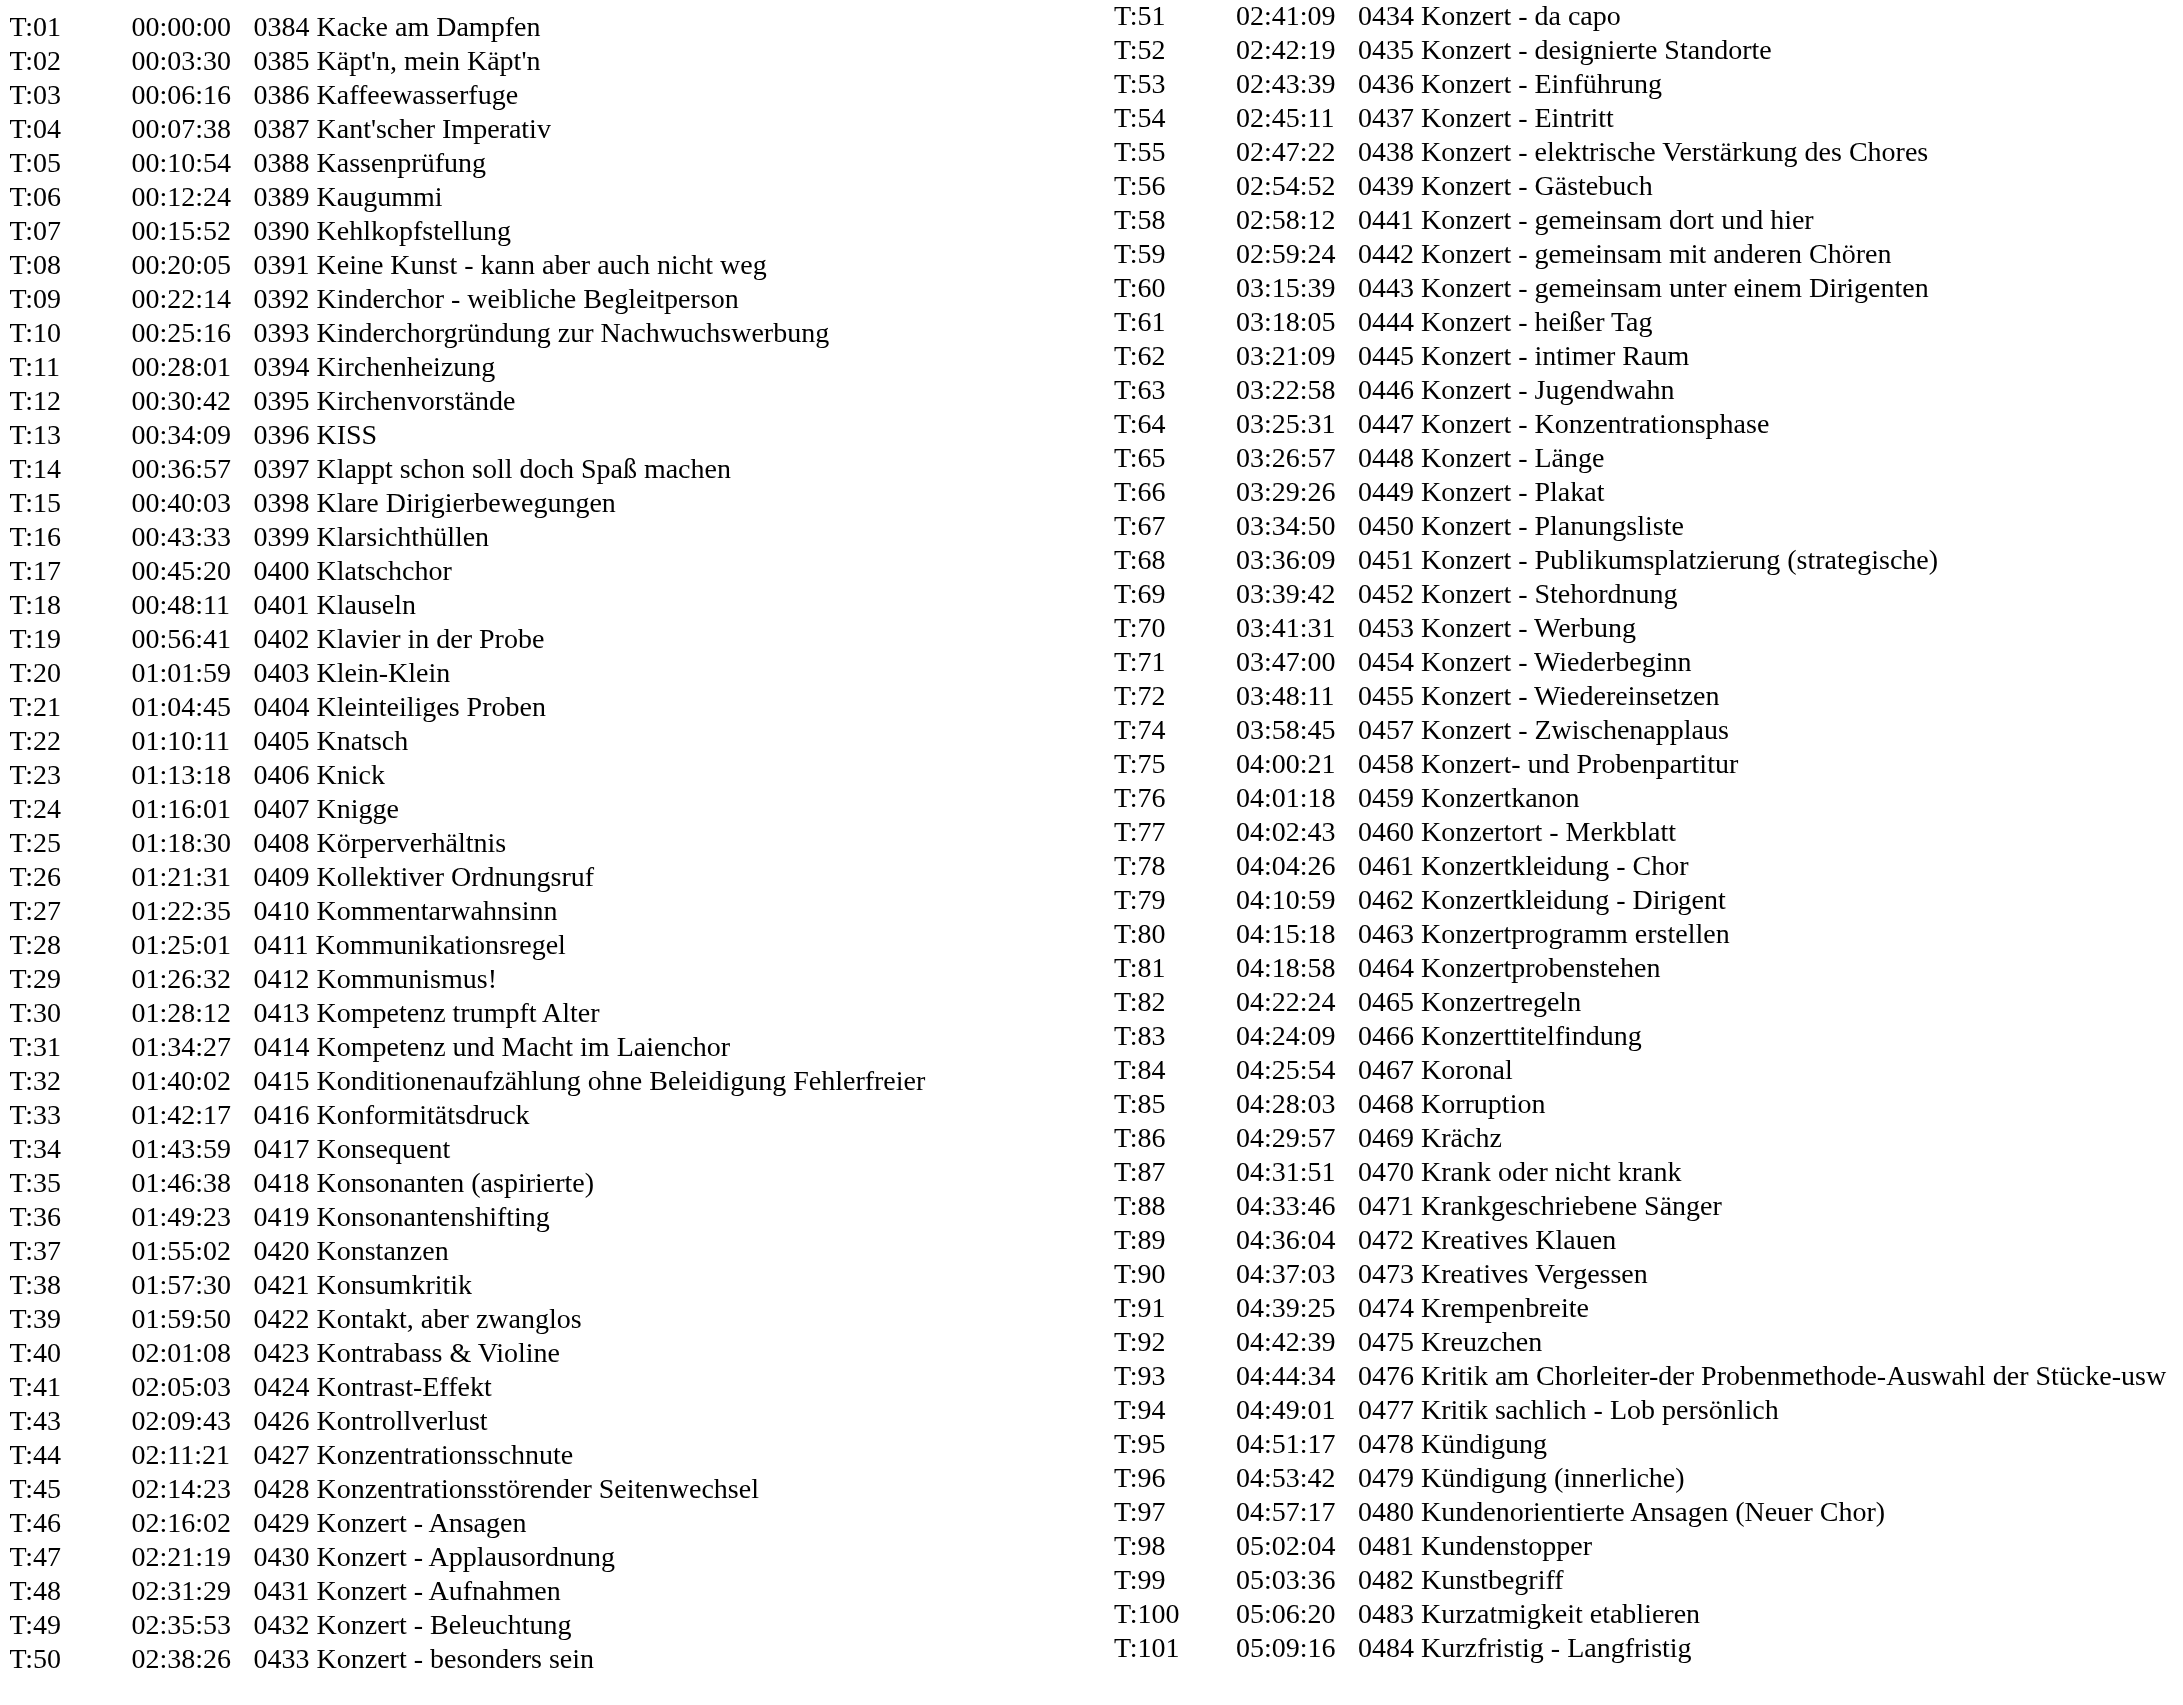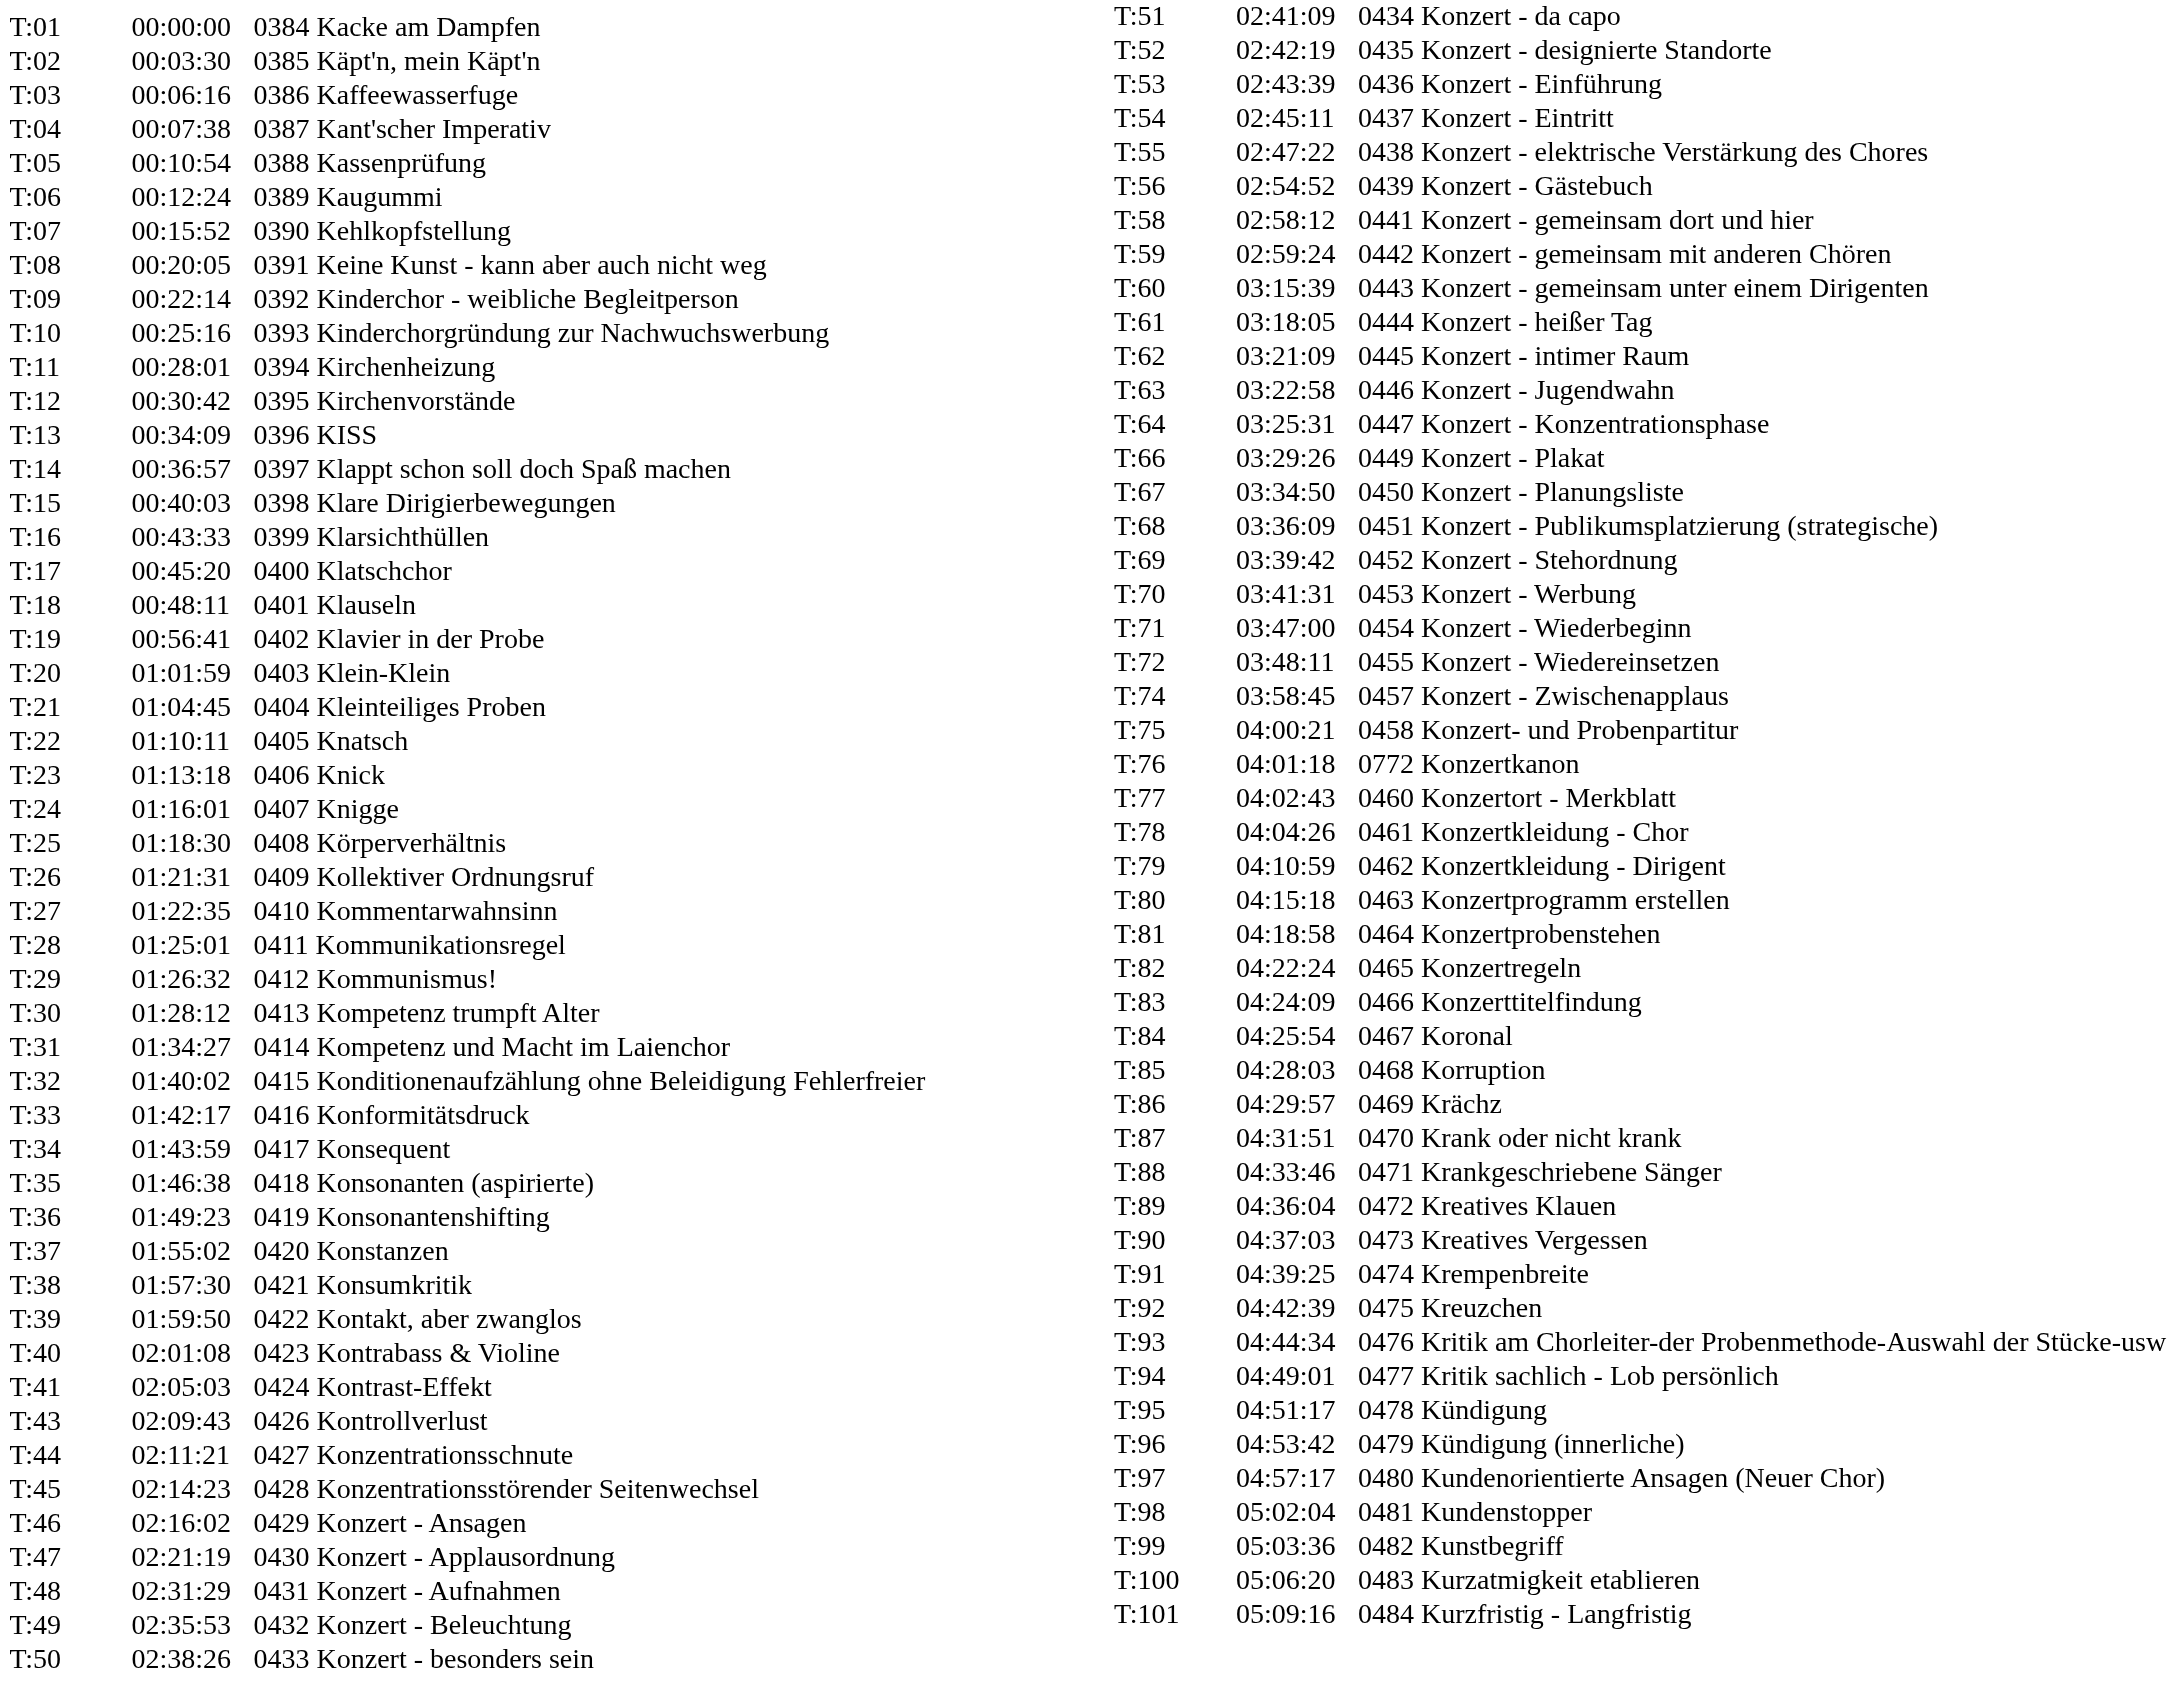--- a/index.html
+++ b/index.html
@@ -340,20 +340,25 @@
     <span class="track-label">T:63</span>
     <span class="track-time">03:22:58</span>
     <span class="track-entry"><span>0446</span> <span>Konzert - Jugendwahn</span></span>
   </div>
     <div class="track-row">
     <span class="track-label">T:64</span>
     <span class="track-time">03:25:31</span>
     <span class="track-entry"><span>0447</span> <span>Konzert - Konzentrationsphase</span></span>
   </div>
     <div class="track-row">
+    <span class="track-label">T:65</span>
+    <span class="track-time">03:26:57</span>
+    <span class="track-entry"><span>0448</span> <span>Konzert - Länge</span></span>
+  </div>
+    <div class="track-row">
     <span class="track-label">T:66</span>
     <span class="track-time">03:29:26</span>
     <span class="track-entry"><span>0449</span> <span>Konzert - Plakat</span></span>
   </div>
     <div class="track-row">
     <span class="track-label">T:67</span>
     <span class="track-time">03:34:50</span>
     <span class="track-entry"><span>0450</span> <span>Konzert - Planungsliste</span></span>
   </div>
     <div class="track-row">
@@ -387,21 +392,21 @@
     <span class="track-entry"><span>0457</span> <span>Konzert - Zwischenapplaus</span></span>
   </div>
     <div class="track-row">
     <span class="track-label">T:75</span>
     <span class="track-time">04:00:21</span>
     <span class="track-entry"><span>0458</span> <span>Konzert- und Probenpartitur</span></span>
   </div>
     <div class="track-row">
     <span class="track-label">T:76</span>
     <span class="track-time">04:01:18</span>
-    <span class="track-entry"><span>0772</span> <span>Konzertkanon</span></span>
+    <span class="track-entry"><span>0459</span> <span>Konzertkanon</span></span>
   </div>
     <div class="track-row">
     <span class="track-label">T:77</span>
     <span class="track-time">04:02:43</span>
     <span class="track-entry"><span>0460</span> <span>Konzertort - Merkblatt</span></span>
   </div>
     <div class="track-row">
     <span class="track-label">T:78</span>
     <span class="track-time">04:04:26</span>
     <span class="track-entry"><span>0461</span> <span>Konzertkleidung - Chor</span></span>

